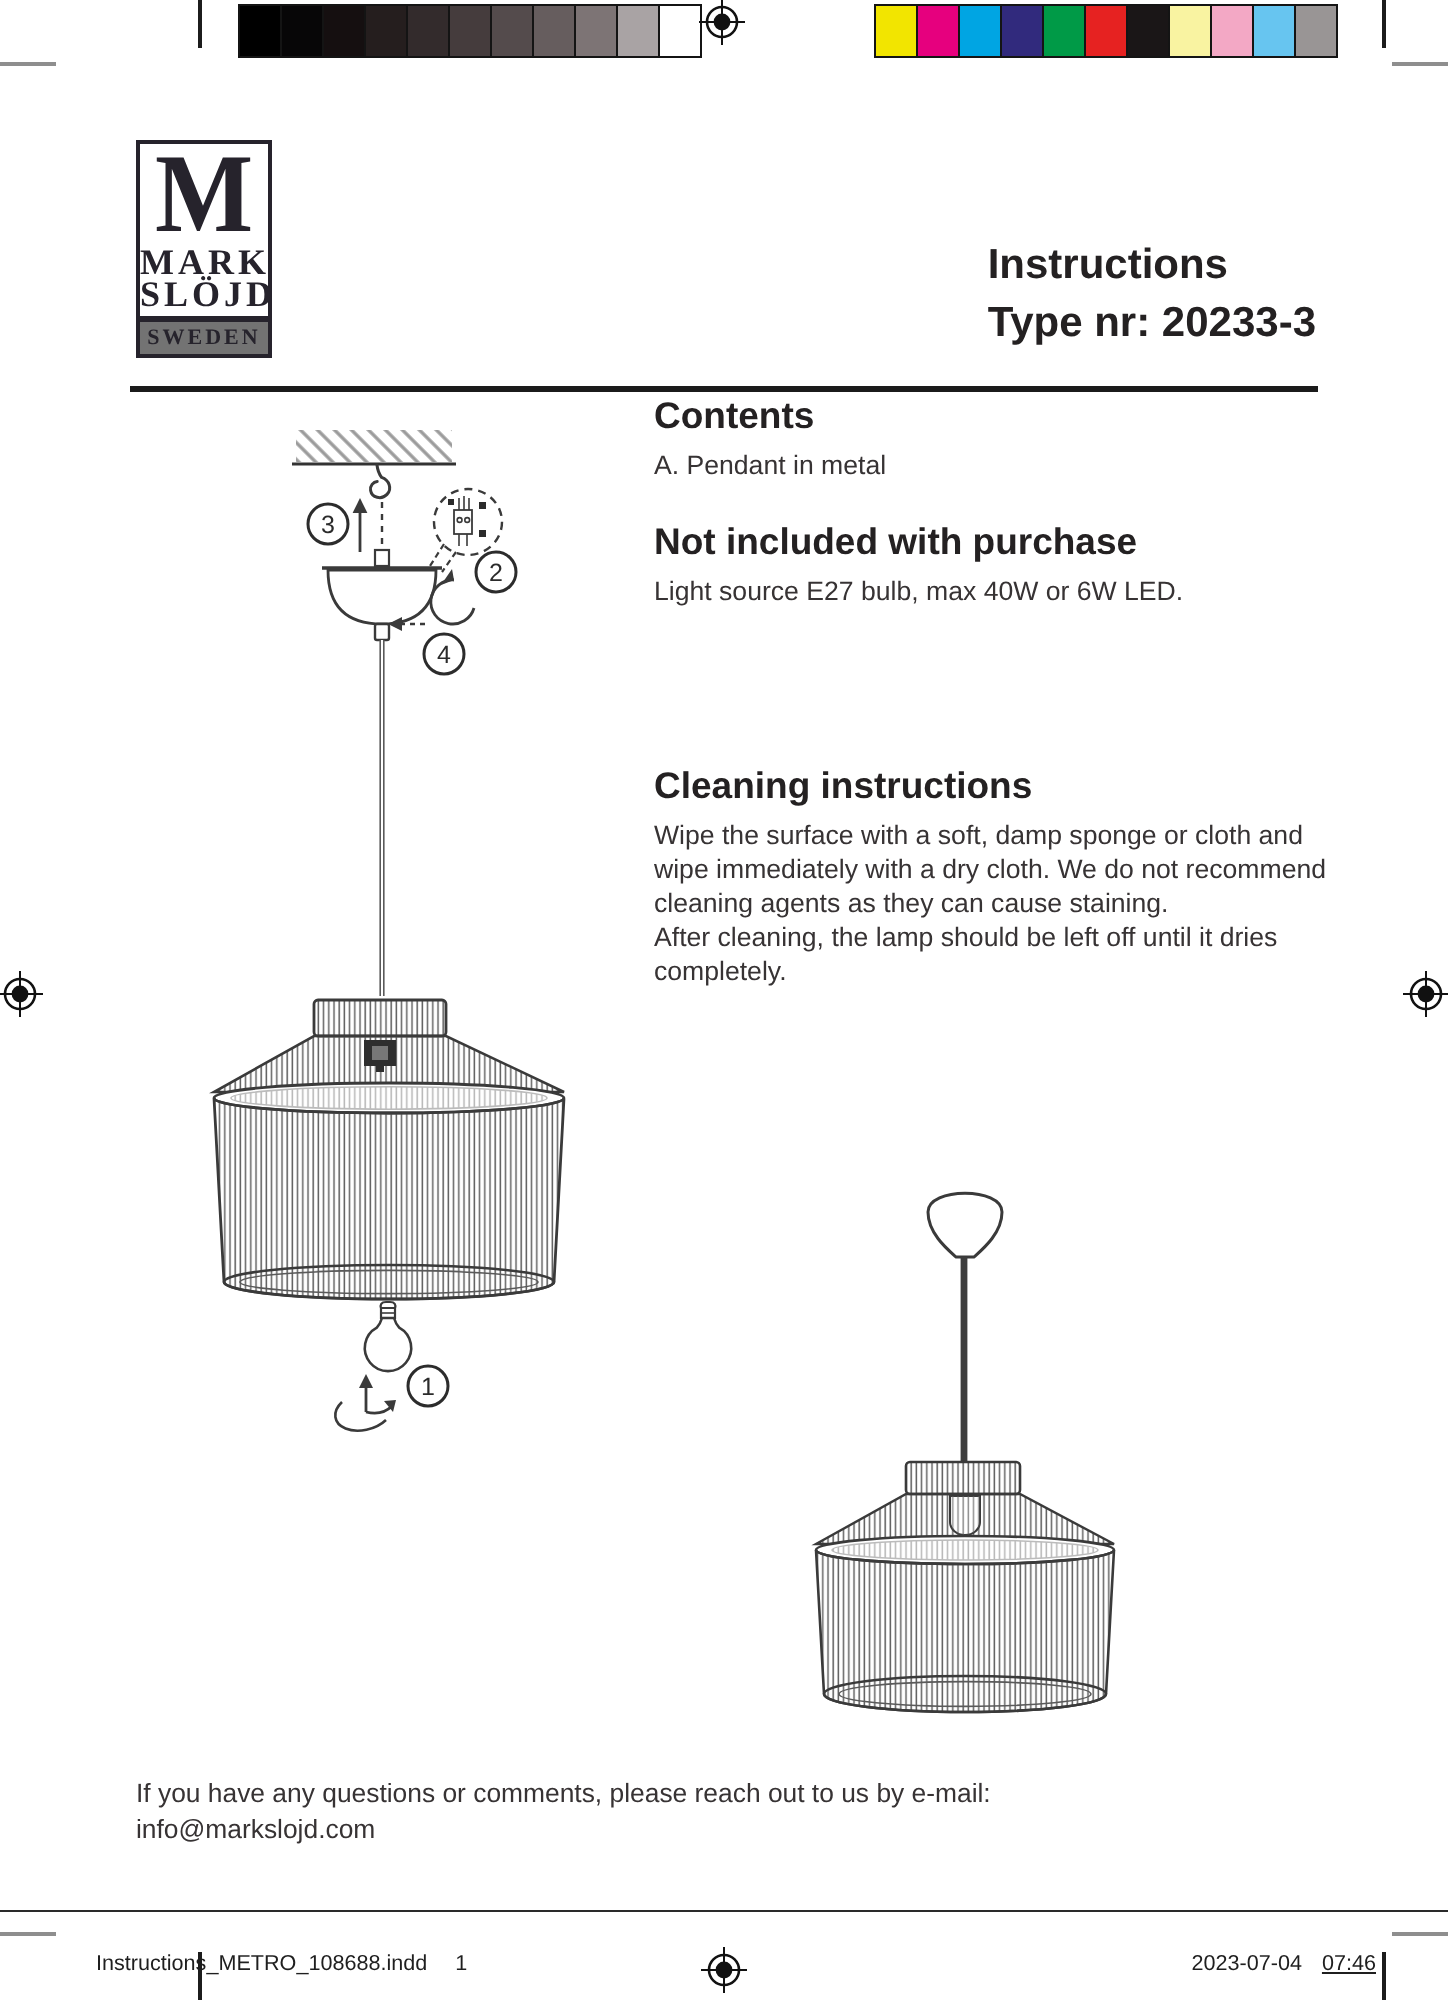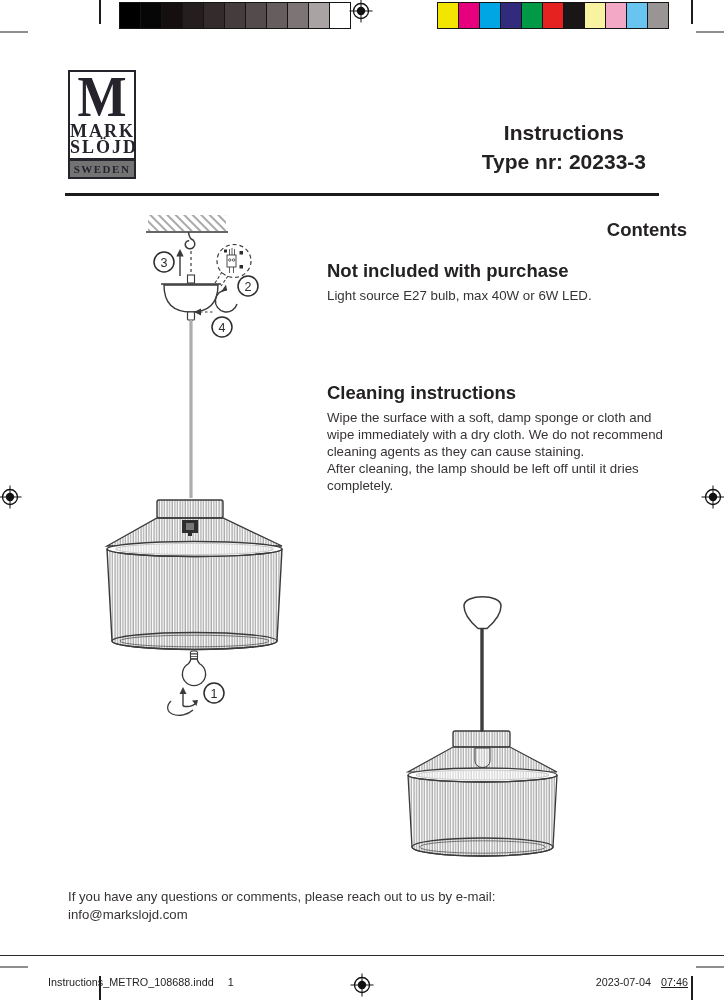--- a/index.html
+++ b/index.html
@@ -19,32 +19,32 @@
   
   .logo{position:absolute;left:68px;top:70px;width:68px;color:#26232c;text-align:center;
         font-family:"Liberation Serif",serif;font-weight:bold;}
   .logo-main{border:2.5px solid #26232c;padding:1px 0 3px 0;background:#fff;}
   .logo-m{font-size:52px;line-height:50px;letter-spacing:0;transform:scaleY(1.08);}
   .logo-word{font-size:18px;line-height:16px;letter-spacing:2px;}
   .logo-sweden{border:2.5px solid #26232c;border-top-width:2px;margin-top:-1px;
                font-size:11px;line-height:16px;letter-spacing:1.5px;background:#737373;}
 
   
-  .doc-title{position:absolute;right:78px;top:118px;text-align:center;
+  .doc-title{position:absolute;right:66px;top:118px;text-align:left;
              font-size:21px;line-height:29px;font-weight:600;color:#242122;}
 
   .rule-top{position:absolute;left:65px;top:193px;width:594px;height:2.5px;background:#1b1b1b;}
   .rule-bottom{position:absolute;left:0;top:955px;width:724px;height:1.2px;background:#2a2a2a;}
 
   
   .section{position:absolute;left:327px;width:360px;}
   .section h3{margin:0 0 5px 0;font-size:18.5px;line-height:23px;font-weight:600;color:#242122;}
   .section p{margin:0;font-size:13.3px;line-height:17px;white-space:pre-line;color:#373334;}
   .section p + p{margin-top:16px;}
-  #sec-contents{top:218px;text-align:right;}
+  #sec-contents{top:196px;}
   #sec-notincluded{top:259px;}
   #sec-cleaning{top:381px;}
 
   .contact{position:absolute;left:68px;top:888px;font-size:13.2px;line-height:18px;
            white-space:pre-line;color:#373334;}
 
   
   .footer-left{position:absolute;left:48px;top:976px;font-size:10.8px;color:#1f1f1f;}
   .footer-left .pageno{margin-left:14px;}
   .footer-right{position:absolute;right:36px;top:976px;font-size:10.8px;color:#1f1f1f;}
@@ -238,20 +238,21 @@
       <path d="M83,496 a14,9 -15 1 0 22,9" stroke-width="1.3"></path>
     </g>
     <g>
       <circle cx="126" cy="488" r="10" fill="#fff" stroke="#2c2c2c" stroke-width="1.5"></circle>
       <text x="126" y="492.5" text-anchor="middle" font-size="12.5" fill="#2b2b2b">1</text>
     </g>
   </svg>
 
   <div class="section" id="sec-contents">
     <h3>Contents</h3>
+    <p>A. Pendant in metal</p>
   </div>
 
   <div class="section" id="sec-notincluded">
     <h3>Not included with purchase</h3>
     <p>Light source E27 bulb, max 40W or 6W LED.</p>
   </div>
 
   <div class="section" id="sec-cleaning">
     <h3>Cleaning instructions</h3>
     <p>Wipe the surface with a soft, damp sponge or cloth and

